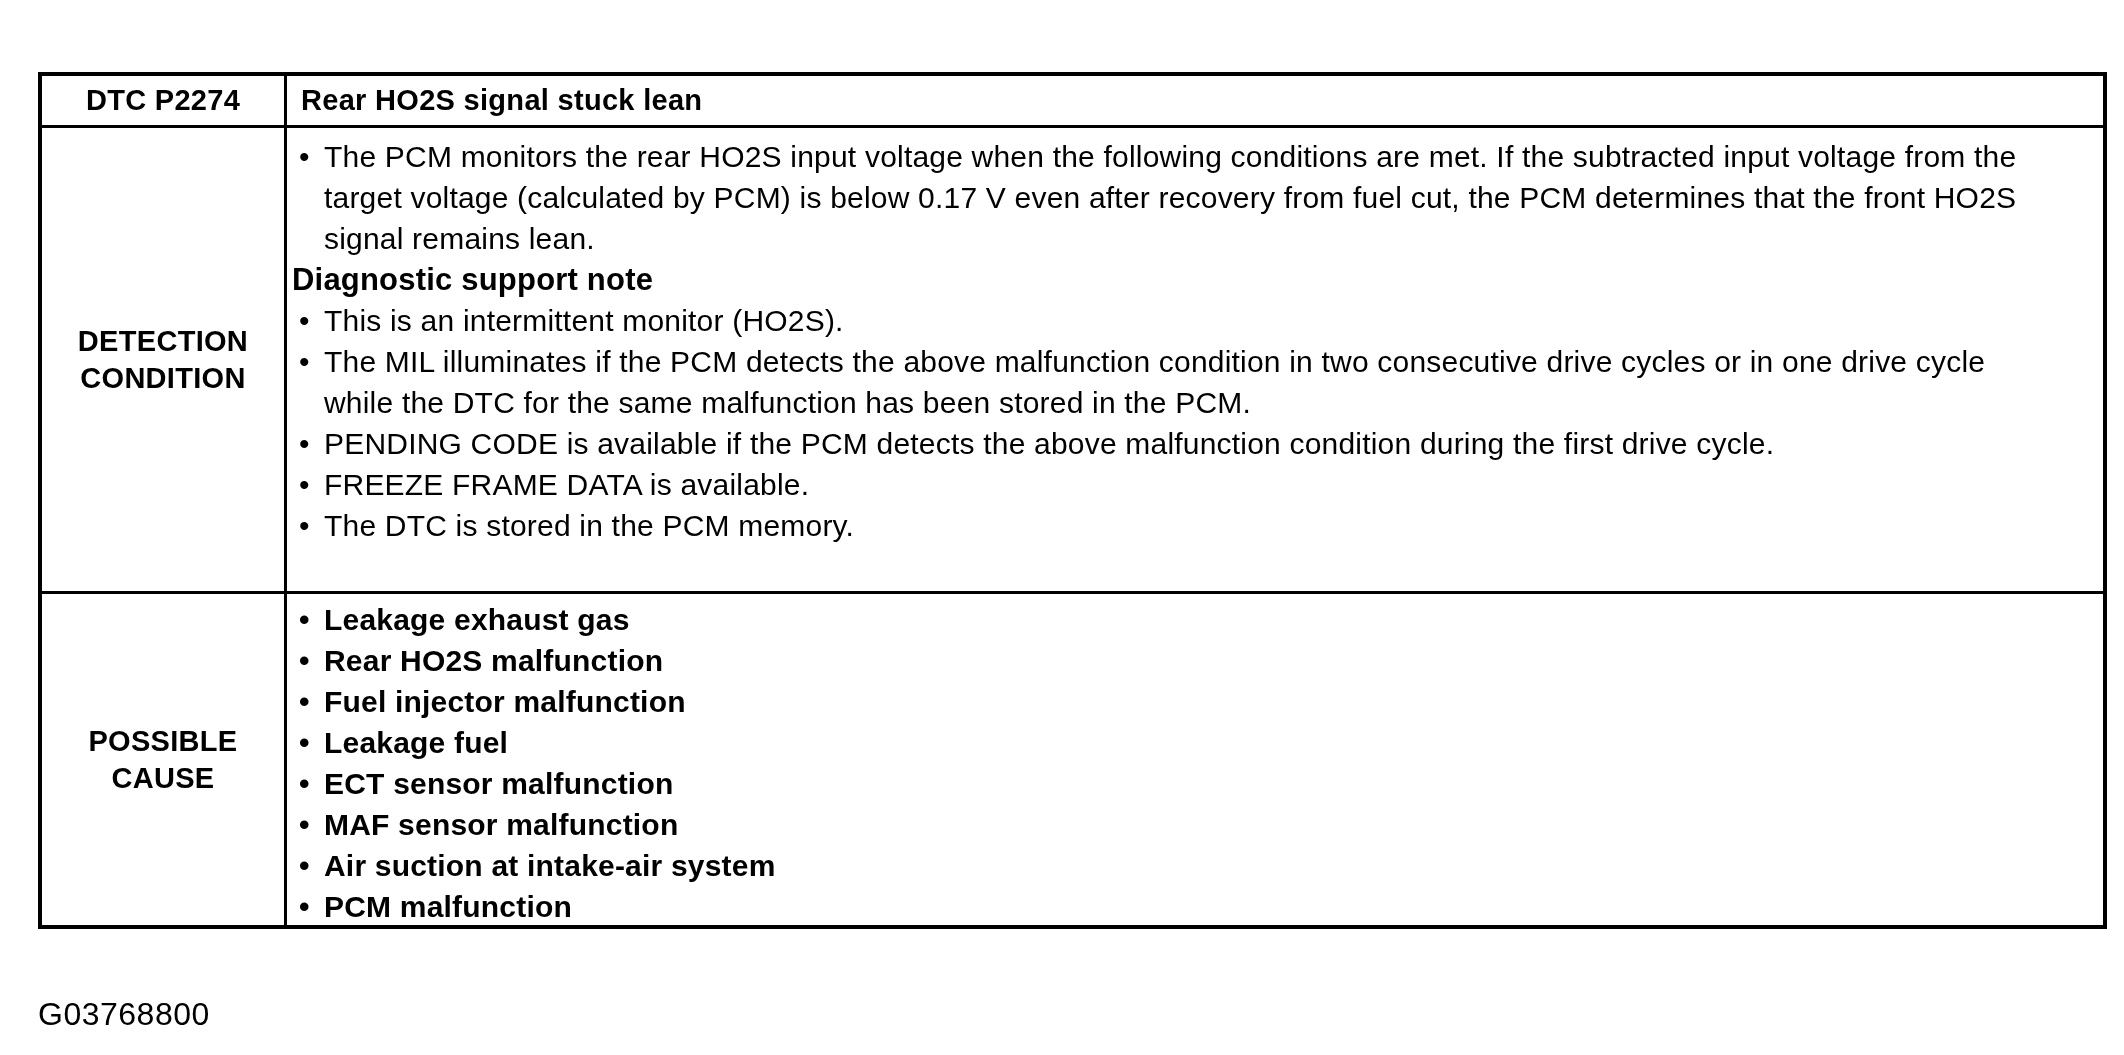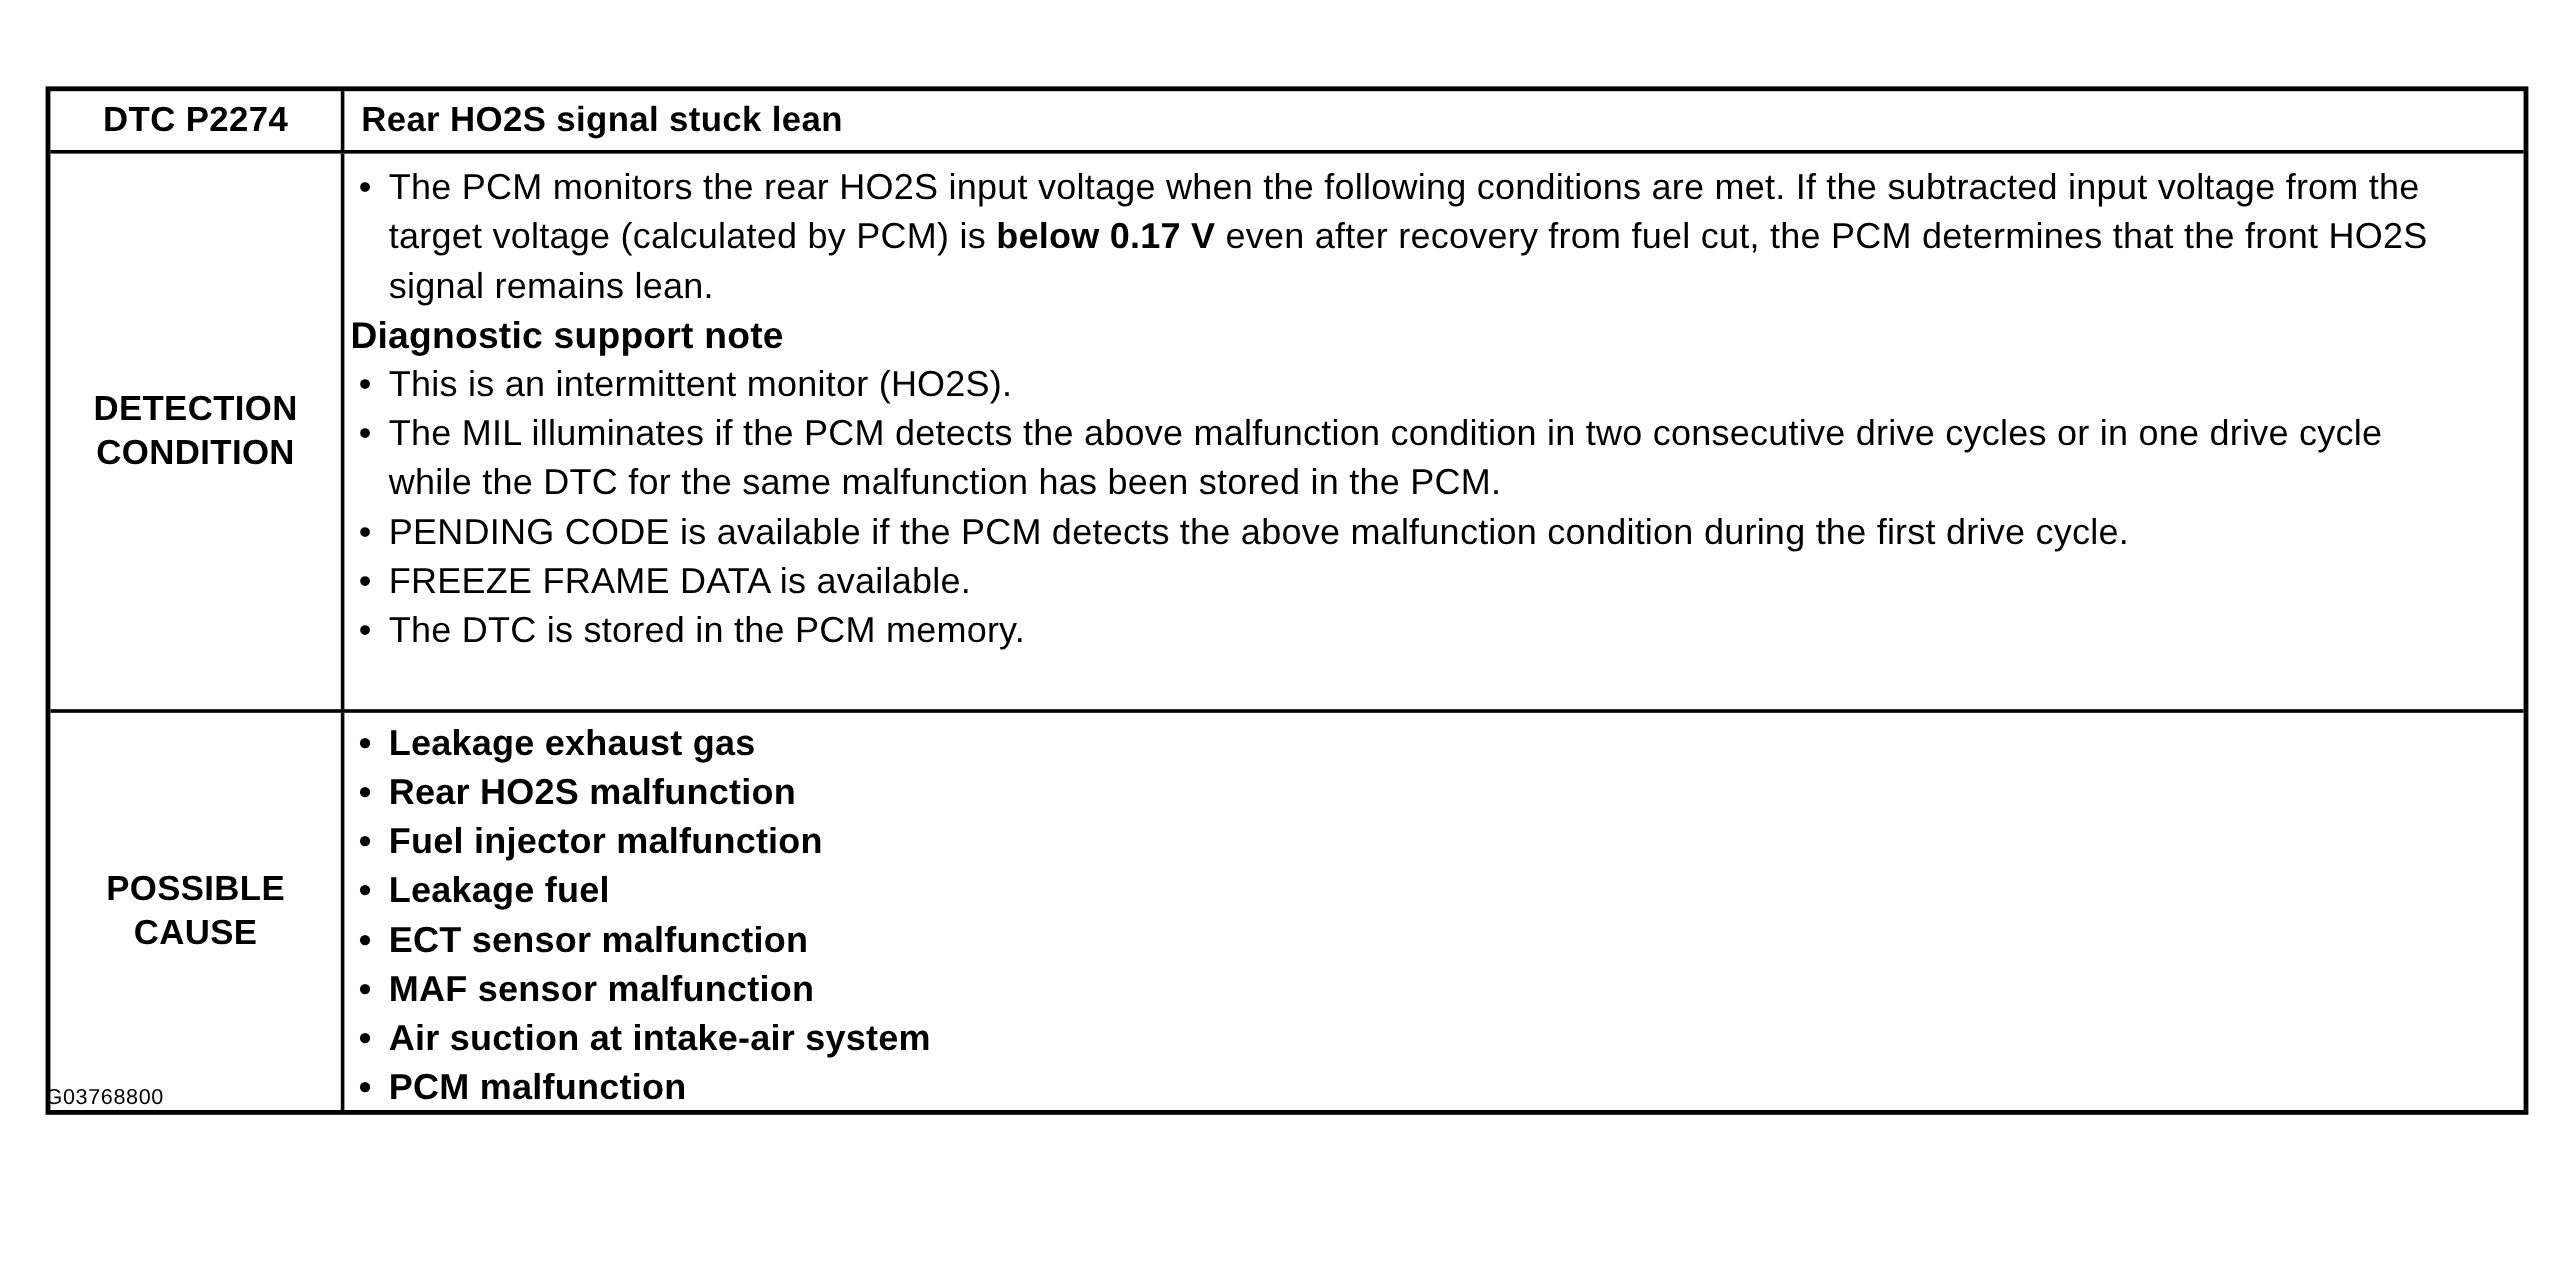--- a/index.html
+++ b/index.html
@@ -88,33 +88,33 @@
   .blt {
     flex: 0 0 25px;
     margin-left: 12px;
     text-align: left;
   }
   .blt::before { content: "\2022"; }
   .txt {
     flex: 1 1 auto;
     min-width: 0;
   }
-  .txt b { font-weight: bold; }
+  .txt b { font-weight: normal; }
   .subheading {
     font-weight: bold;
     font-size: 31px;
     line-height: 41px;
     margin-left: 5px;
     letter-spacing: 0.2px;
   }
   .figure-id {
     position: absolute;
     left: 38px;
-    top: 904px;
-    font-size: 18px;
+    top: 996px;
+    font-size: 32px;
     letter-spacing: 0.5px;
   }
 </style>
 </head>
 <body>
 
 <div class="page">
 
   <div class="dtc-table">
 

